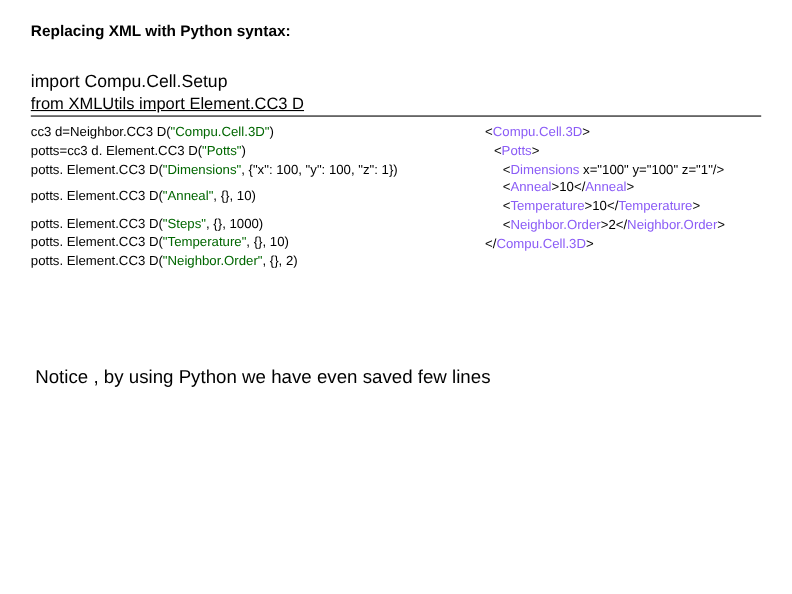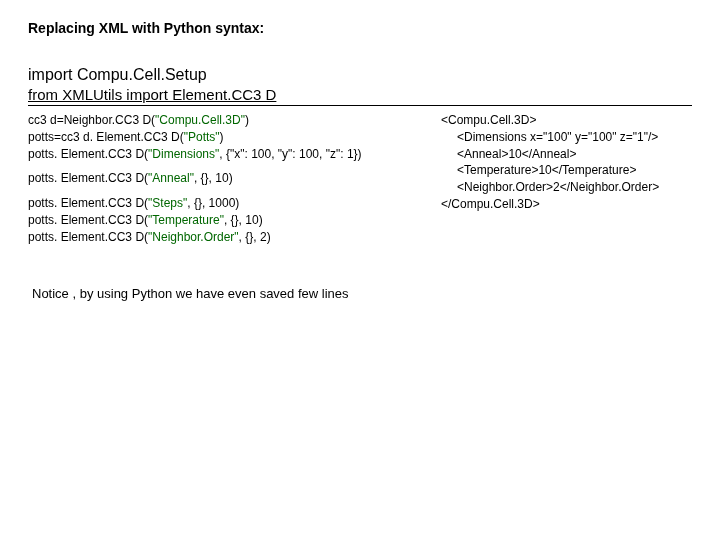--- a/index.html
+++ b/index.html
@@ -47,27 +47,27 @@
     line-height: 1.4;
   }
   .code-line {
     font-size: 12px;
     white-space: nowrap;
   }
   .block-space {
     height: 8px;
   }
   .str { color: #006600; }
-  .tag { color: #000000; }
+  .tag { color: #8b5cf6; }
   .xml-line { font-size: 12px; white-space: pre; }
   .indent1 { padding-left: 8px; }
   .indent2 { padding-left: 16px; }
   .footer-note {
-    margin-top: 40px;
-    font-size: 13px;
+    margin-top: 87px;
+    font-size: 17px;
     color: #000;
     padding-left: 4px;
   }
 </style>
 </head>
 <body>
 
 <div class="title">Replacing XML with Python syntax:</div>
 
 <div class="import-line">import Compu.Cell.Setup</div>
@@ -82,20 +82,21 @@
     <div class="block-space"></div>
     <div class="code-line"><span>potts. Element.CC3 D(</span><span class="str">"Anneal"</span><span>, {}, 10)</span></div>
     <div class="block-space"></div>
     <div class="code-line"><span>potts. Element.CC3 D(</span><span class="str">"Steps"</span><span>, {}, 1000)</span></div>
     <div class="code-line"><span>potts. Element.CC3 D(</span><span class="str">"Temperature"</span><span>, {}, 10)</span></div>
     <div class="code-line"><span>potts. Element.CC3 D(</span><span class="str">"Neighbor.Order"</span><span>, {}, 2)</span></div>
   </div>
 
   <div class="right">
     <div class="xml-line"><span>&lt;</span><span class="tag">Compu.Cell.3D</span><span>&gt;</span></div>
+    <div class="xml-line indent1"><span>&lt;</span><span class="tag">Potts</span><span>&gt;</span></div>
     <div class="xml-line indent2"><span>&lt;</span><span class="tag">Dimensions</span><span> x="100" y="100" z="1"/&gt;</span></div>
     <div class="xml-line indent2"><span>&lt;</span><span class="tag">Anneal</span><span>&gt;10&lt;/</span><span class="tag">Anneal</span><span>&gt;</span></div>
     <div class="xml-line indent2"><span>&lt;</span><span class="tag">Temperature</span><span>&gt;10&lt;/</span><span class="tag">Temperature</span><span>&gt;</span></div>
     <div class="xml-line indent2"><span>&lt;</span><span class="tag">Neighbor.Order</span><span>&gt;2&lt;/</span><span class="tag">Neighbor.Order</span><span>&gt;</span></div>
     <div class="xml-line"><span>&lt;/</span><span class="tag">Compu.Cell.3D</span><span>&gt;</span></div>
   </div>
 </div>
 
 <div class="footer-note">Notice , by using Python we have even saved few lines</div>
 

